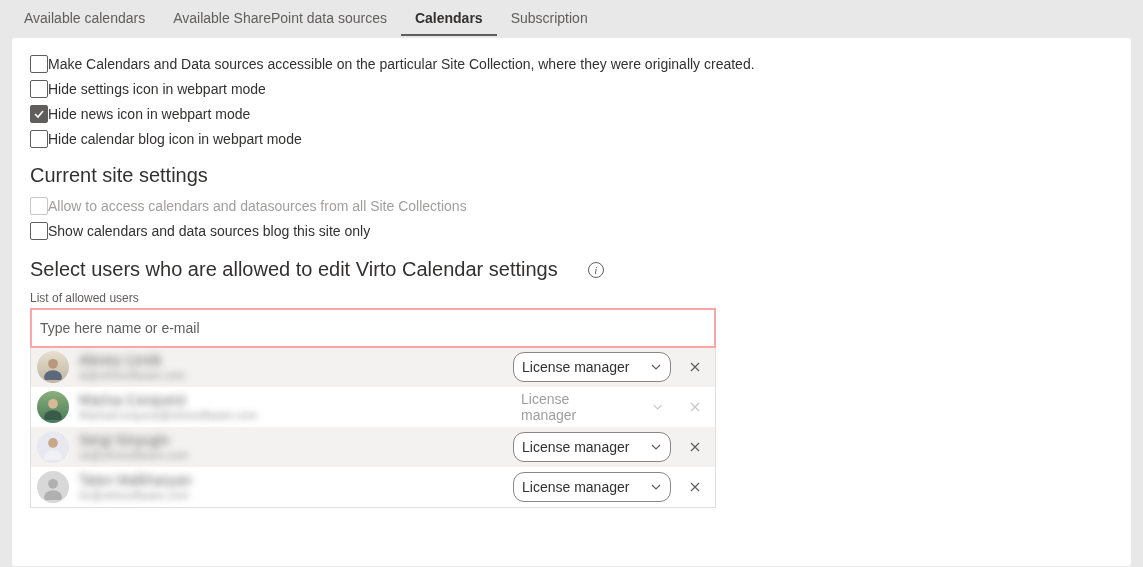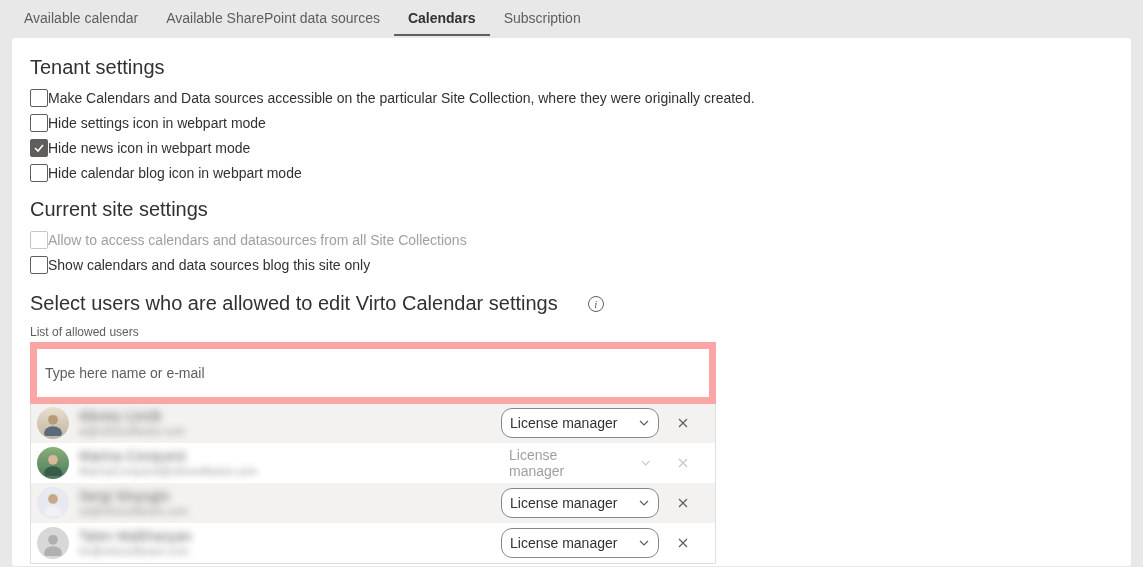--- a/index.html
+++ b/index.html
@@ -79,38 +79,38 @@
   .checkrow .lbl { font-size: 14px; color: #323130; }
   .checkrow.disabled .lbl { color: #a19f9d; }
   .subhead {
     font-size: 12px;
     color: #605e5c;
     margin-top: 10px;
     margin-bottom: 3px;
   }
   .input {
     width: 686px;
-    border: 7px solid #fca5a5;
-    padding: 16px 8px;
+    border: 2px solid #fca5a5;
+    padding: 10px 8px;
     font-size: 14px;
     color: #323130;
     outline: none;
   }
   .input::placeholder { color: #605e5c; }
   .userlist {
     width: 686px;
     border-left: 1px solid #e1dfdd;
     border-right: 1px solid #e1dfdd;
     border-bottom: 1px solid #e1dfdd;
     margin-top: -1px;
   }
   .userrow {
     display: flex;
     align-items: center;
-    padding: 4px 18px 4px 6px;
+    padding: 4px 6px 4px 6px;
     gap: 10px;
     min-height: 38px;
   }
   .userrow.shade { background: #f3f2f1; }
   .avatar {
     width: 32px;
     height: 32px;
     border-radius: 50%;
     background: #d0d0d0;
     flex-shrink: 0;
@@ -169,29 +169,28 @@
     font-size: 11px;
     color: #605e5c;
     font-style: italic;
     font-family: Georgia, serif;
   }
 </style>
 </head>
 <body>
 
 <div class="tabbar">
-  <div class="tab">Available calendar</div>
+  <div class="tab">Available calendars</div>
   <div class="tab">Available SharePoint data sources</div>
   <div class="tab active">Calendars</div>
   <div class="tab">Subscription</div>
 </div>
 
 <div class="panel">
 
-  <h2 class="section">Tenant settings</h2>
 
   <div class="checkrow">
     <span class="cb"></span>
     <span class="lbl">Make Calendars and Data sources accessible on the particular Site Collection, where they were originally created.</span>
   </div>
   <div class="checkrow">
     <span class="cb"></span>
     <span class="lbl">Hide settings icon in webpart mode</span>
   </div>
   <div class="checkrow">

